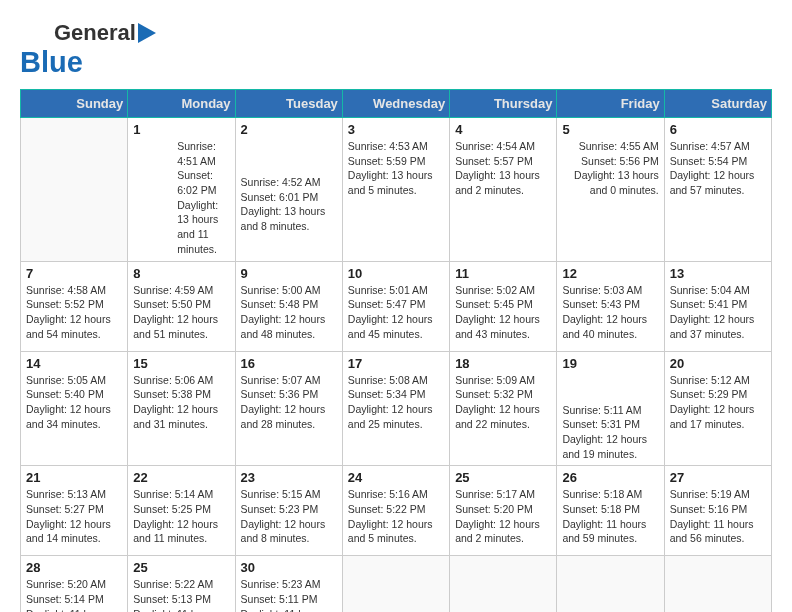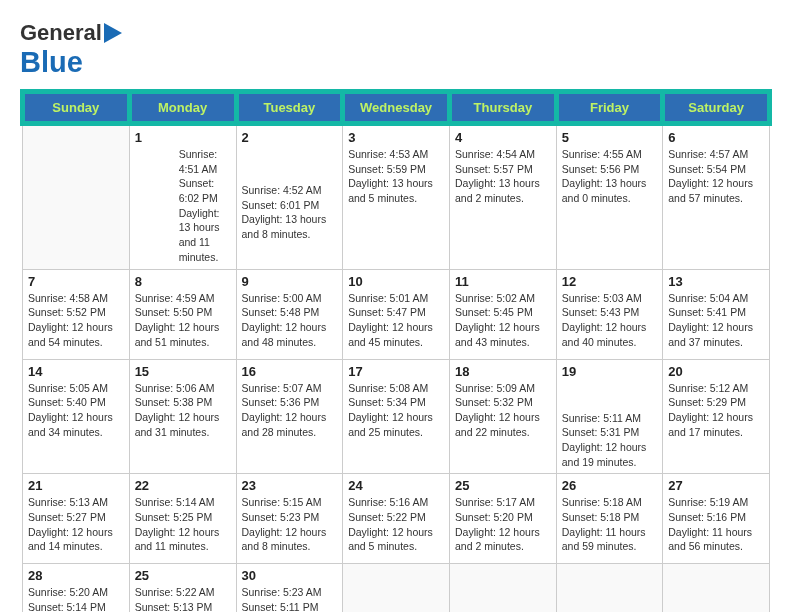--- a/index.html
+++ b/index.html
@@ -26,46 +26,47 @@
       border-top: 10px solid transparent;
       border-bottom: 10px solid transparent;
       border-left: 18px solid #1a6bb5;
       display: inline-block;
       vertical-align: middle;
       margin-left: 2px;
     }
     .logo-line {
       display: flex;
       align-items: center;
+      margin-left: 34px;
     }
     .title-section {
       text-align: right;
     }
     .month-title {
       font-size: 36px;
       font-weight: bold;
       color: #333;
     }
     .location {
       font-size: 14px;
       color: #555;
     }
     table {
       width: 100%;
       border-collapse: collapse;
       font-size: 11px;
     }
     thead th {
       background-color: #2e6db4;
-      color: #bef264;
+      color: #e5e5e5;
       padding: 6px 4px;
-      text-align: center;
+      text-align: right;
       font-size: 13px;
       font-weight: bold;
-      border: 5px solid #14b8a6;
+      border: 1px solid #14b8a6;
     }
     td {
       border: 1px solid #ccc;
       vertical-align: top;
       padding: 4px 5px;
       width: 107px;
       min-height: 80px;
       height: 90px;
     }
     .day-num {
@@ -140,21 +141,21 @@
         </td>
         <td>
           <span class="day-num">4</span>
           <div class="day-info" style="white-space: pre-line;">Sunrise: 4:54 AM
 Sunset: 5:57 PM
 Daylight: 13 hours
 and 2 minutes.</div>
         </td>
         <td>
           <span class="day-num">5</span>
-          <div class="day-info" style="white-space: pre-line;">Sunrise: 4:55 AM
+          <div class="day-info" style="white-space: pre-line; text-align: right;">Sunrise: 4:55 AM
 Sunset: 5:56 PM
 Daylight: 13 hours
 and 0 minutes.</div>
         </td>
         <td>
           <span class="day-num">6</span>
           <div class="day-info" style="white-space: pre-line;">Sunrise: 4:57 AM
 Sunset: 5:54 PM
 Daylight: 12 hours
 and 57 minutes.</div>

